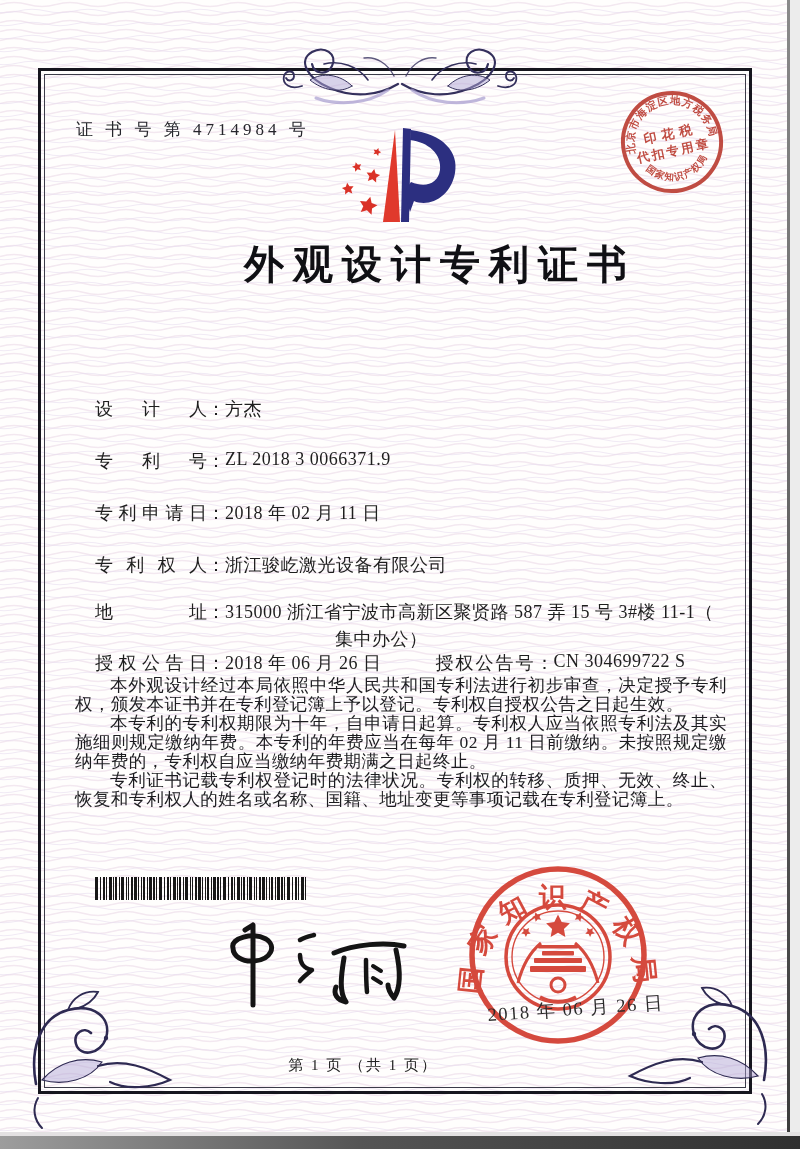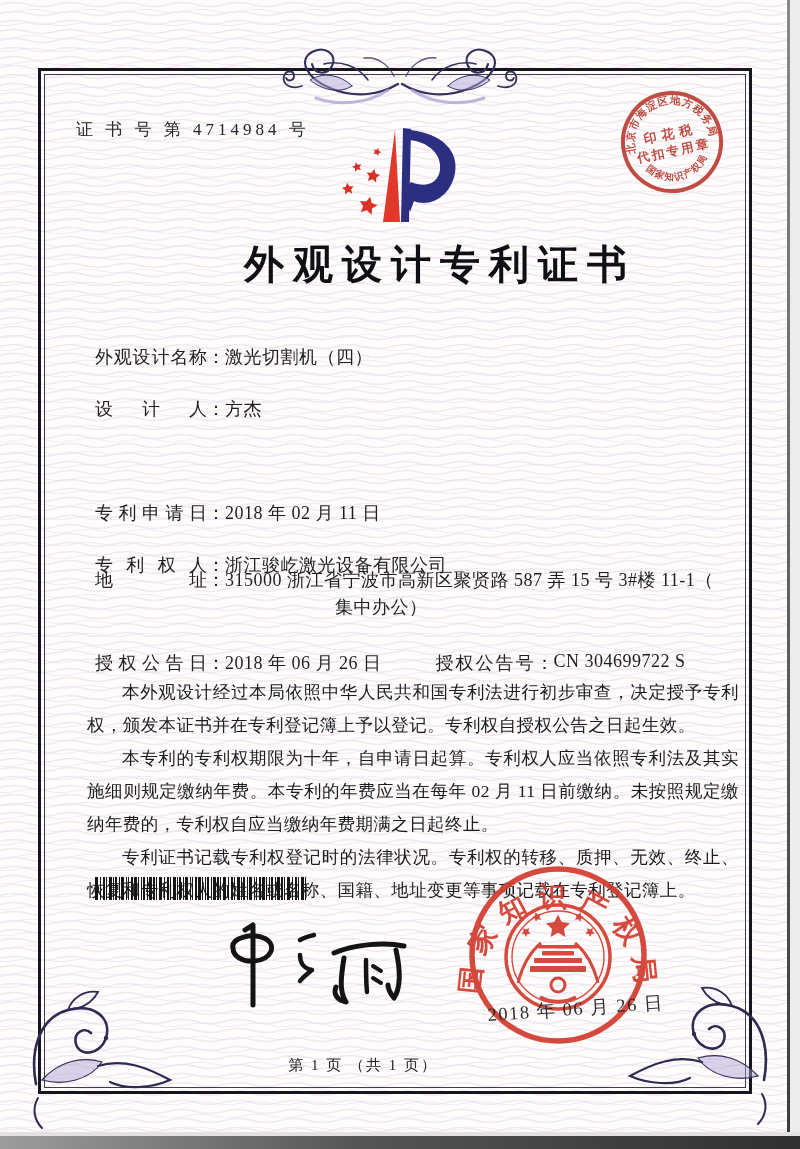--- a/index.html
+++ b/index.html
@@ -13,21 +13,21 @@
   .content{position:absolute; left:0; top:0; width:800px; height:1149px; z-index:4; color:#1e1e1e;}
   .cert-no{position:absolute; left:76px; top:118px; font-size:17px; letter-spacing:4px; color:#26262c;}
   .title{position:absolute; left:0; top:237px; width:100%; text-align:center; font-size:40px; font-weight:bold; letter-spacing:9px; color:#101014;padding-left:40px;}
   .frow{position:absolute; left:95px; font-size:18px; white-space:nowrap;}
   .flabel{display:inline-block; width:112px; text-align:justify; text-align-last:justify; vertical-align:top;}
   .fcolon{display:inline-block; width:18px; vertical-align:top;}
   .fvalue{display:inline-block; vertical-align:top; letter-spacing:0.5px;}
   .addr2{position:absolute; left:225px; top:27px; font-size:18px; letter-spacing:0.5px;margin-left:15px;}
   .grant-no{display:inline-block; margin-left:54px;}
   .grant-no .flabel2{letter-spacing:2px;}
-  .paras{position:absolute; left:87px; top:676px; width:652px; font-size:17.5px; line-height:33px; text-align:justify; color:#1c1c20; letter-spacing:0.4px;}
+  .paras{position:absolute; left:75px; top:676px; width:652px; font-size:17.5px; line-height:19px; text-align:justify; color:#1c1c20; letter-spacing:0.4px;}
   .paras p{margin:0; text-indent:2em;}
   .officials{position:absolute; left:92px; top:932px; font-size:18px; line-height:40px; letter-spacing:2px;}
   .footer{position:absolute; left:38px; top:1056px; width:650px; text-align:center; font-size:15px; letter-spacing:2px; color:#222;}
   .svg-abs{position:absolute;}
   
   .edge-right-line{position:absolute; top:0; right:10px; width:3px; height:1132px; background:linear-gradient(#8a8a8a,#3c3c3c); z-index:6;}
   .edge-right-pad{position:absolute; top:0; right:0; width:10px; height:1132px; background:#ececec; z-index:5;}
   .edge-bottom{position:absolute; left:0; bottom:0; width:800px; height:13px;
      background:linear-gradient(to right,#9d9d9d,#555 45%,#303030); z-index:6;}
   .edge-bottom2{position:absolute; left:0; bottom:13px; width:800px; height:4px; background:#d7d4d6; opacity:.7; z-index:6;}
@@ -115,33 +115,33 @@
         <text font-size="9.5" font-weight="bold" letter-spacing="1">
           <textPath href="#taxBot" startOffset="50%" text-anchor="middle">国家知识产权局</textPath>
         </text>
         <text x="72" y="68" text-anchor="middle" font-size="13" font-weight="bold" letter-spacing="5">印花税</text>
         <text x="72" y="85" text-anchor="middle" font-size="12.5" font-weight="bold" letter-spacing="2.5">代扣专用章</text>
       </g>
     </svg>
 
     <div class="title">外观设计专利证书</div>
 
-    <div class="frow" style="top:345px">
-      <span class="flabel">外观设计名称</span><span class="fcolon">：</span><span class="fvalue">激光切割机（四）</span>
-    </div>
     <div class="frow" style="top:397px">
       <span class="flabel">设计人</span><span class="fcolon">：</span><span class="fvalue">方杰</span>
     </div>
+    <div class="frow" style="top:449px">
+      <span class="flabel">专利号</span><span class="fcolon">：</span><span class="fvalue">ZL 2018 3 0066371.9</span>
+    </div>
     <div class="frow" style="top:501px">
       <span class="flabel">专利申请日</span><span class="fcolon">：</span><span class="fvalue">2018 年 02 月 11 日</span>
     </div>
     <div class="frow" style="top:553px">
       <span class="flabel">专利权人</span><span class="fcolon">：</span><span class="fvalue">浙江骏屹激光设备有限公司</span>
     </div>
-    <div class="frow" style="top:568px">
+    <div class="frow" style="top:600px">
       <span class="flabel">地址</span><span class="fcolon">：</span><span class="fvalue">315000 浙江省宁波市高新区聚贤路 587 弄 15 号 3#楼 11-1（</span>
       <span class="addr2">集中办公）</span>
     </div>
     <div class="frow" style="top:651px">
       <span class="flabel">授权公告日</span><span class="fcolon">：</span><span class="fvalue">2018 年 06 月 26 日</span><span class="grant-no"><span class="flabel2">授权公告号</span><span class="fcolon">：</span><span class="fvalue">CN 304699722 S</span></span>
     </div>
 
     <div class="paras">
       <p>本外观设计经过本局依照中华人民共和国专利法进行初步审查，决定授予专利权，颁发本证书并在专利登记簿上予以登记。专利权自授权公告之日起生效。</p>
       <p>本专利的专利权期限为十年，自申请日起算。专利权人应当依照专利法及其实施细则规定缴纳年费。本专利的年费应当在每年 02 月 11 日前缴纳。未按照规定缴纳年费的，专利权自应当缴纳年费期满之日起终止。</p>

